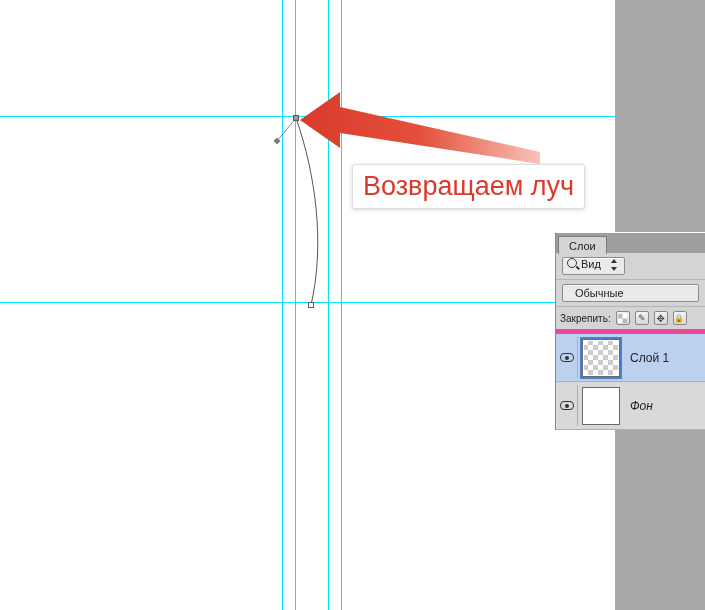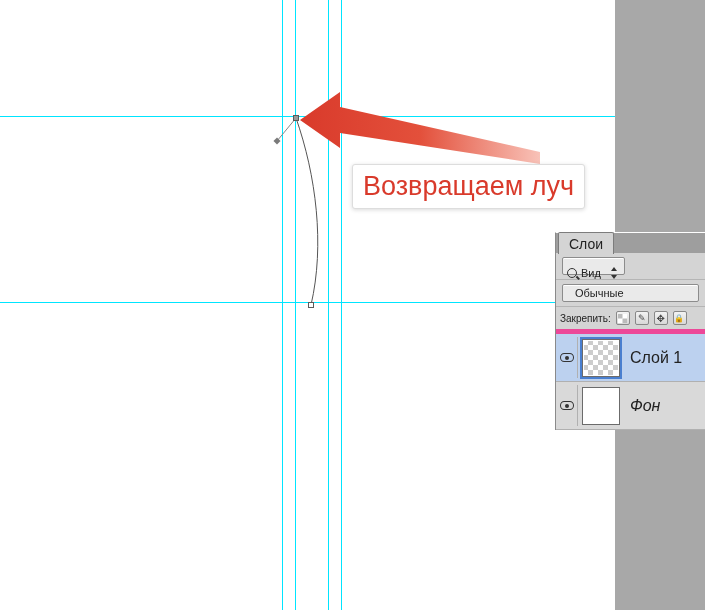--- a/index.html
+++ b/index.html
@@ -79,40 +79,40 @@
     height: 20px;
     background: #9e9e9e;
     padding-left: 2px;
   }
   .panel-tab {
     background: #d4d4d4;
     padding: 3px 10px 2px;
     border: 1px solid #7c7c7c;
     border-bottom: none;
     border-radius: 2px 2px 0 0;
-    font-size: 14px;
+    font-size: 11px;
     position: relative;
     top: 1px;
     cursor: default;
   }
   .panel-row {
     display: flex;
     align-items: center;
     padding: 4px 6px;
     border-bottom: 1px solid #b5b5b5;
     gap: 4px;
   }
   .view-select {
     display: flex;
-    align-items: center;
+    align-items: flex-start;
     background: #eaeaea;
     border: 1px solid #8c8c8c;
     border-radius: 2px;
     height: 18px;
-    padding: 14px 6px 0 4px;
+    padding: 0 6px 0 4px;
     gap: 4px;
     box-shadow: inset 0 1px 0 #fff;
   }
   .mag-icon {
     width: 10px; height: 10px;
     border: 1.5px solid #333;
     border-radius: 50%;
     position: relative;
   }
   .mag-icon::after {
@@ -213,21 +213,21 @@
     background:
       linear-gradient(45deg,#ccc 25%,transparent 25%,transparent 75%,#ccc 75%),
       linear-gradient(45deg,#ccc 25%,#fff 25%,#fff 75%,#ccc 75%);
     background-size: 10px 10px;
     background-position: 0 0, 5px 5px;
   }
   .thumb.white { background: #fff; }
   .thumb.selected-border { outline: 2px solid #4a7fcf; outline-offset: 0; }
   .layer-name {
     margin-left: 10px;
-    font-size: 16px;
+    font-size: 12px;
   }
   .layer-name.italic { font-style: italic; }
 </style>
 </head>
 <body>
 
 <div class="canvas-area">
 
   <div class="guide v" style="left:282px"></div>
   <div class="guide v" style="left:295px"></div>

